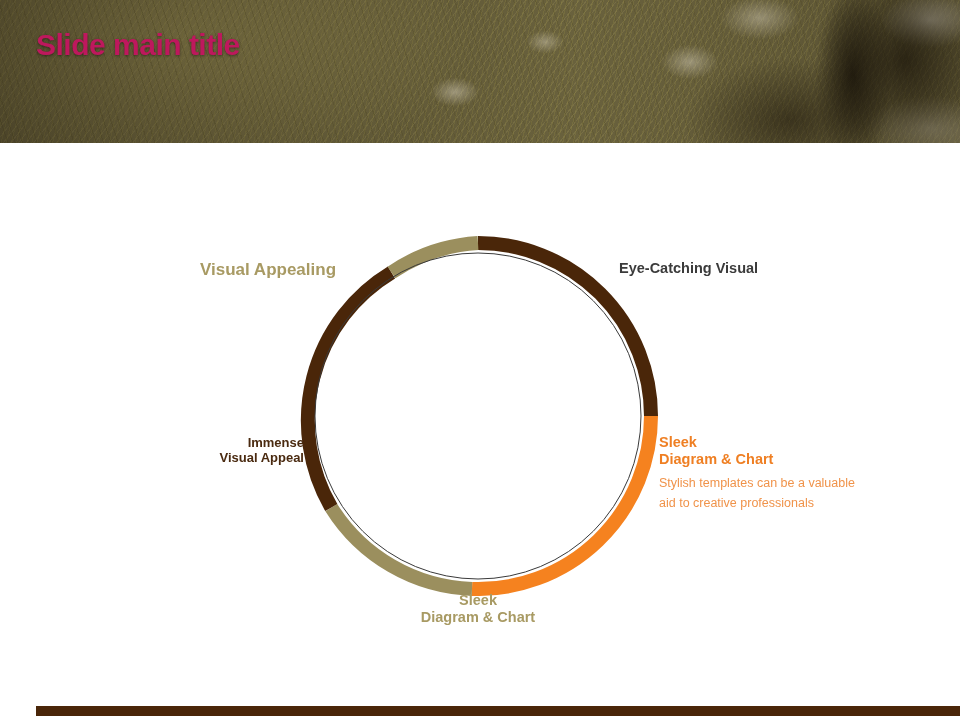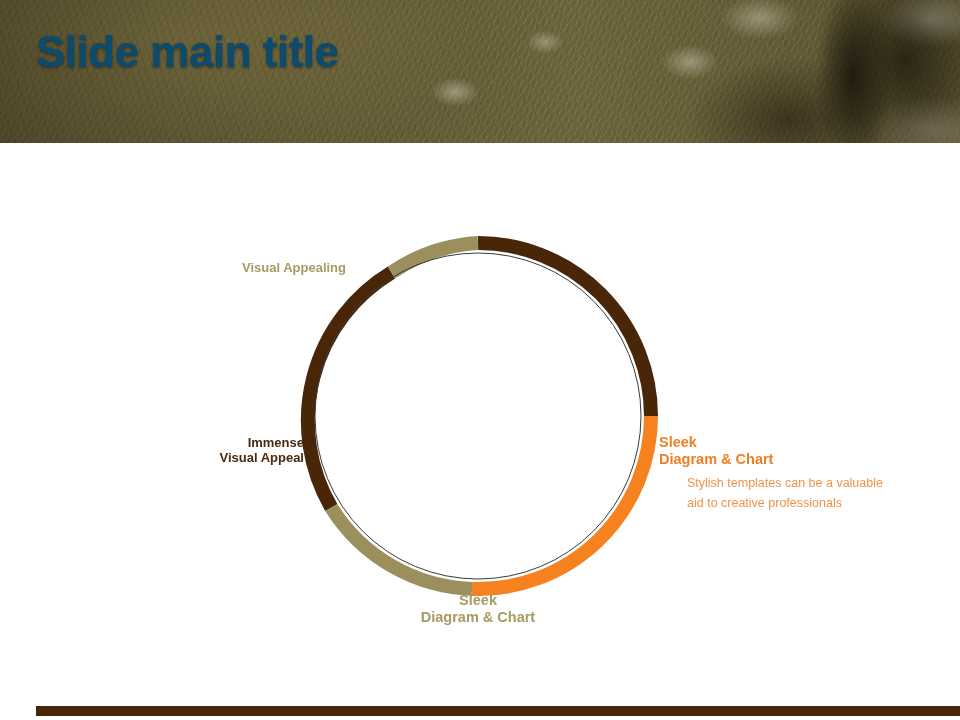--- a/index.html
+++ b/index.html
@@ -39,21 +39,21 @@
       radial-gradient(ellipse 420px 200px at 180px 40px, #8e8450 0%, #6e6640 70%),
       radial-gradient(ellipse 500px 220px at 420px 130px, #6a6139 0%, #544d2d 75%),
       linear-gradient(160deg,#8a8050 0%,#6d6540 40%,#4e4829 100%);
   }
   .header-shade{
     position:absolute;inset:0;
     background:linear-gradient(90deg, rgba(24,18,8,.42) 0%, rgba(24,18,8,.18) 38%, rgba(24,18,8,.05) 60%, rgba(24,18,8,.25) 100%);
   }
   .header-title{
     position:absolute;left:36px;top:30px;
-    font-size:44px;font-weight:bold;color:#0c4a6e;
+    font-size:30px;font-weight:bold;color:#be185d;
     letter-spacing:-0.5px;line-height:1;
     text-shadow:0 1px 3px rgba(0,0,0,.45);
     white-space:nowrap;
   }
   .header-sub{
     position:absolute;left:37px;top:90px;
     font-size:13.5px;color:#f4f2ec;font-weight:normal;
     letter-spacing:.1px;white-space:nowrap;
     text-shadow:0 1px 2px rgba(0,0,0,.5);
   }
@@ -71,42 +71,42 @@
     position:absolute;left:330px;top:219px;width:296px;
     text-align:center;color:#3a3a3a;
     font-size:27px;font-weight:bold;line-height:1.18;
     letter-spacing:-.3px;
   }
 
   
   .lbl{position:absolute;font-weight:bold;line-height:1.18;}
 
   .lbl-visual-appealing{
-    left:200px;top:117px;width:146px;text-align:right;
-    font-size:13px;color:#a89a63;
+    left:200px;top:117px;width:146px;
+    font-size:17px;color:#a89a63;
   }
   .lbl-eye-catching{
     left:619px;top:117px;width:220px;text-align:left;
     font-size:14.5px;color:#3b3b3b;
   }
   .lbl-immense{
     left:120px;top:292px;width:184px;text-align:right;
     font-size:13px;color:#4a2a10;
   }
   .lbl-sleek-bottom{
     left:378px;top:449px;width:200px;text-align:center;
     font-size:14.5px;color:#a89a63;
   }
   .lbl-sleek-right{
     left:659px;top:291px;width:210px;text-align:left;
     font-size:14.5px;color:#ef7f23;
   }
   .lbl-sleek-right .body{
     font-weight:normal;font-size:12.5px;color:#f0934a;
-    line-height:1.55;margin-top:6px;width:196px;margin-left:28px;
+    line-height:1.55;margin-top:6px;width:196px;
   }
 
   
   .footer-bar{
     position:absolute;left:36px;top:706px;width:924px;height:10px;
     background:#4a2609;
   }
 </style>
 </head>
 <body>
@@ -136,20 +136,23 @@
     </svg>
   </div>
 
   <div class="center-text">
   </div>
 
   <div class="lbl lbl-visual-appealing">
     <span>Visual Appealing</span>
   </div>
 
+  <div class="lbl lbl-eye-catching">
+    <span>Eye-Catching Visual</span>
+  </div>
 
   <div class="lbl lbl-immense">
     <div>Immense</div>
     <div>Visual Appeal</div>
   </div>
 
   <div class="lbl lbl-sleek-bottom">
     <div>Sleek</div>
     <div>Diagram &amp; Chart</div>
   </div>

